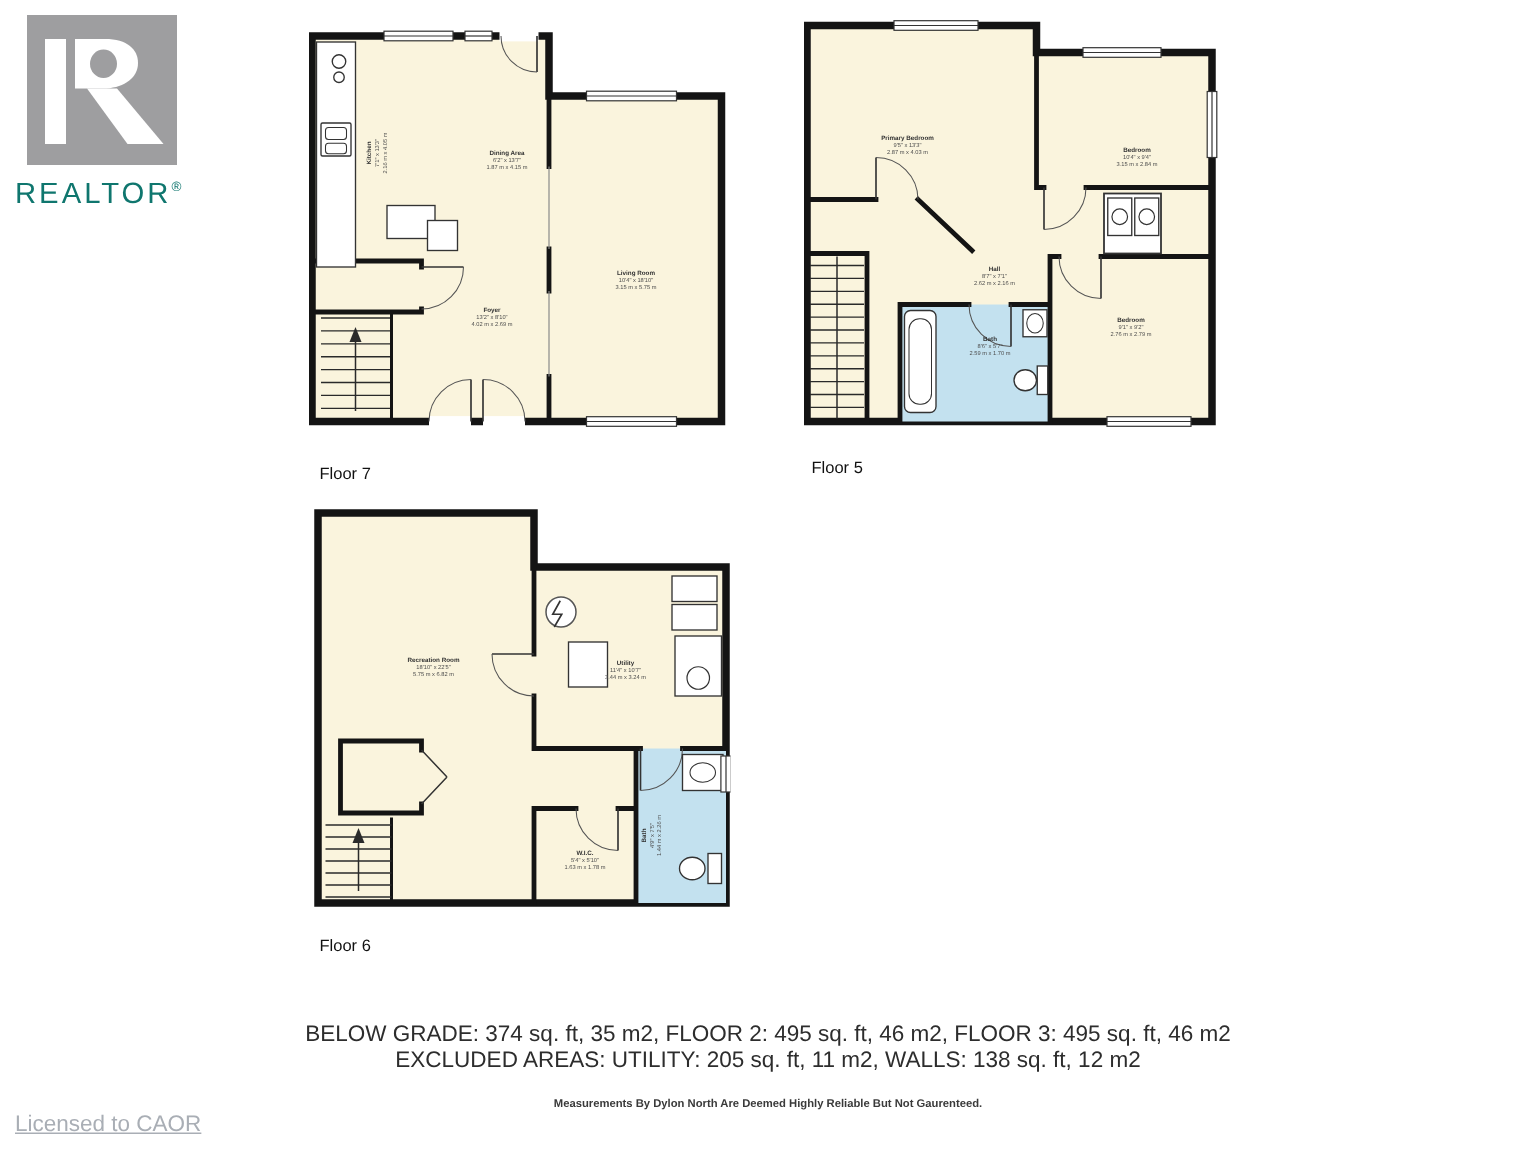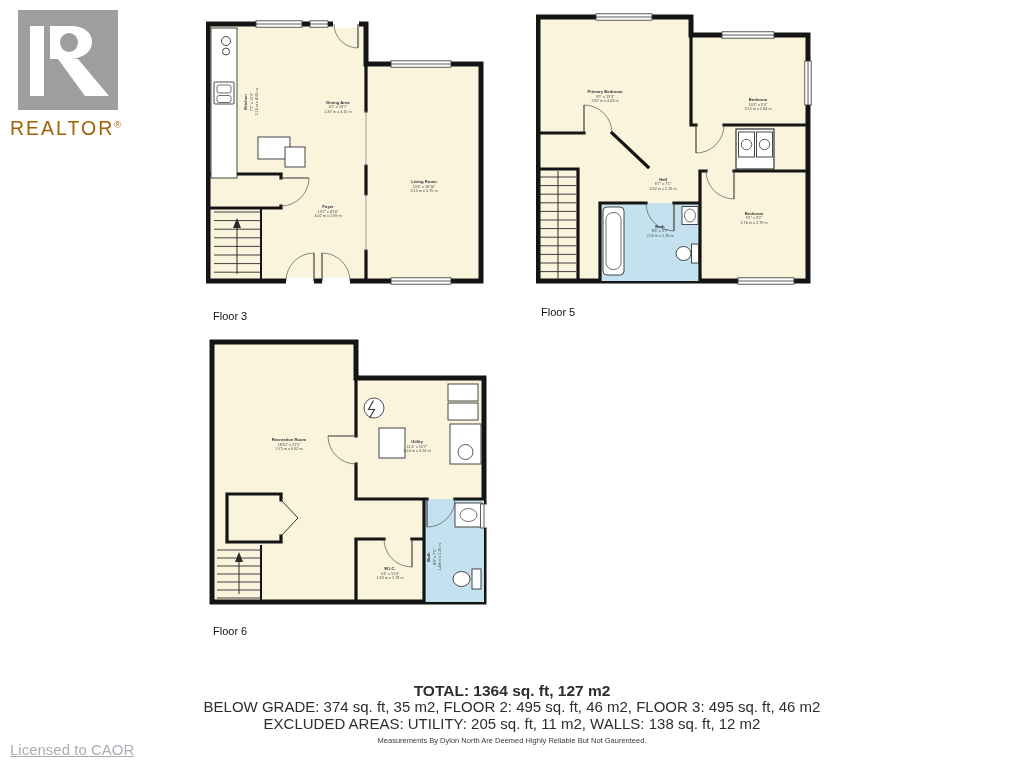--- a/index.html
+++ b/index.html
@@ -2,26 +2,26 @@
 <html><head>
 <meta charset="utf-8">
 <style>
   html,body{margin:0;padding:0;}
   body{width:1024px;height:768px;background:#ffffff;position:relative;overflow:hidden;
        font-family:"Liberation Sans",sans-serif;}
   .page{position:absolute;inset:0;}
   .plan{position:absolute;}
   .floor-label{position:absolute;font-size:11px;color:#111;}
   .logo{position:absolute;left:8px;top:8px;width:140px;}
-  .logo-text{font-size:19.5px;color:#a16207;letter-spacing:2px;margin-top:1px;padding-left:2px;}
+  .logo-text{font-size:19.5px;color:#0f766e;letter-spacing:2px;margin-top:1px;padding-left:2px;}
   .logo-text sup{font-size:9px;letter-spacing:0;}
   .summary{position:absolute;top:682px;left:0;width:1024px;text-align:center;color:#2d2d2d;}
   .summary .total{font-size:15.5px;font-weight:bold;line-height:17px;}
   .summary .line{font-size:15px;line-height:16.5px;}
-  .summary .disclaimer{font-size:7.5px;font-weight:400;margin-top:4px;color:#3a3a3a;}
+  .summary .disclaimer{font-size:7.5px;font-weight:700;margin-top:16px;color:#3a3a3a;}
   .licensed{position:absolute;left:10px;top:741px;font-size:15px;color:#a9aeb5;text-decoration:underline;}
   svg text{text-anchor:middle;}
   .rn{font-size:4.2px;font-weight:600;fill:#333;font-family:"Liberation Sans",sans-serif;}
   .rd{font-size:3.8px;font-weight:400;fill:#4d4d4d;font-family:"Liberation Sans",sans-serif;}
   .wall{stroke:#141414;fill:none;stroke-linecap:square;}
   .fix{fill:#fff;stroke:#333;stroke-width:0.9;}
   .arc{fill:none;stroke:#555;stroke-width:0.7;}
   .leaf{stroke:#333;stroke-width:1.1;fill:none;}
   .tread{stroke:#2a2a2a;stroke-width:0.9;}
   .win{fill:#fff;stroke:#333;stroke-width:0.8;}
@@ -101,21 +101,21 @@
       <text class="rn" x="218" y="167">Living Room</text>
       <text class="rd" x="218" y="171.8">10'4" x 18'10"</text>
       <text class="rd" x="218" y="176.4">3.15 m x 5.75 m</text>
     </g>
     <g>
       <text class="rn" x="122" y="192">Foyer</text>
       <text class="rd" x="122" y="196.8">13'2" x 8'10"</text>
       <text class="rd" x="122" y="201.4">4.02 m x 2.69 m</text>
     </g>
   </svg>
-  <div class="floor-label" style="left:213px;top:310px">Floor 3</div>
+  <div class="floor-label" style="left:213px;top:310px">Floor 7</div>
 
   <svg class="plan" style="left:536px;top:13px" width="276" height="278" viewBox="0 0 276 278">
     <path d="M2,4 H155 V22 H272 V268 H2 Z" fill="#faf4dd" stroke="#141414" stroke-width="5"></path>
     <rect x="64" y="190" width="100" height="78" fill="#c3e1ef"></rect>
     <g class="wall" stroke-width="3.2">
       <path d="M155,22 V112 M2,120 H48 M76,120 L112,154 M155,112 H160 M188,112 H272 M164,158 H170 M198,158 H272 M164,158 V268 M64,190 H110 M138,190 H164 M64,190 V268 M2,156 H42 M42,156 V268"></path>
     </g>
     <g>
       <rect class="win" x="60" y="0.8" width="56" height="6.4"></rect>
         <line class="winline" x1="60" y1="4" x2="116" y2="4"></line>
@@ -233,21 +233,20 @@
     </g>
     <g transform="translate(226,221) rotate(-90)">
       <text class="rn" x="0" y="-4.6">Bath</text>
       <text class="rd" x="0" y="0.8">4'9" x 7'5"</text>
       <text class="rd" x="0" y="5.8">1.44 m x 2.26 m</text>
     </g>
   </svg>
   <div class="floor-label" style="left:213px;top:625px">Floor 6</div>
 
   <div class="summary">
-    <div class="total">TOTAL: 1364 sq. ft, 127 m2</div>
     <div class="line">BELOW GRADE: 374 sq. ft, 35 m2, FLOOR 2: 495 sq. ft, 46 m2, FLOOR 3: 495 sq. ft, 46 m2</div>
     <div class="line">EXCLUDED AREAS: UTILITY: 205 sq. ft, 11 m2, WALLS: 138 sq. ft, 12 m2</div>
     <div class="disclaimer">Measurements By Dylon North Are Deemed Highly Reliable But Not Gaurenteed.</div>
   </div>
 
   <div class="licensed">Licensed to CAOR</div>
 
 </div>
 
 </body></html>

